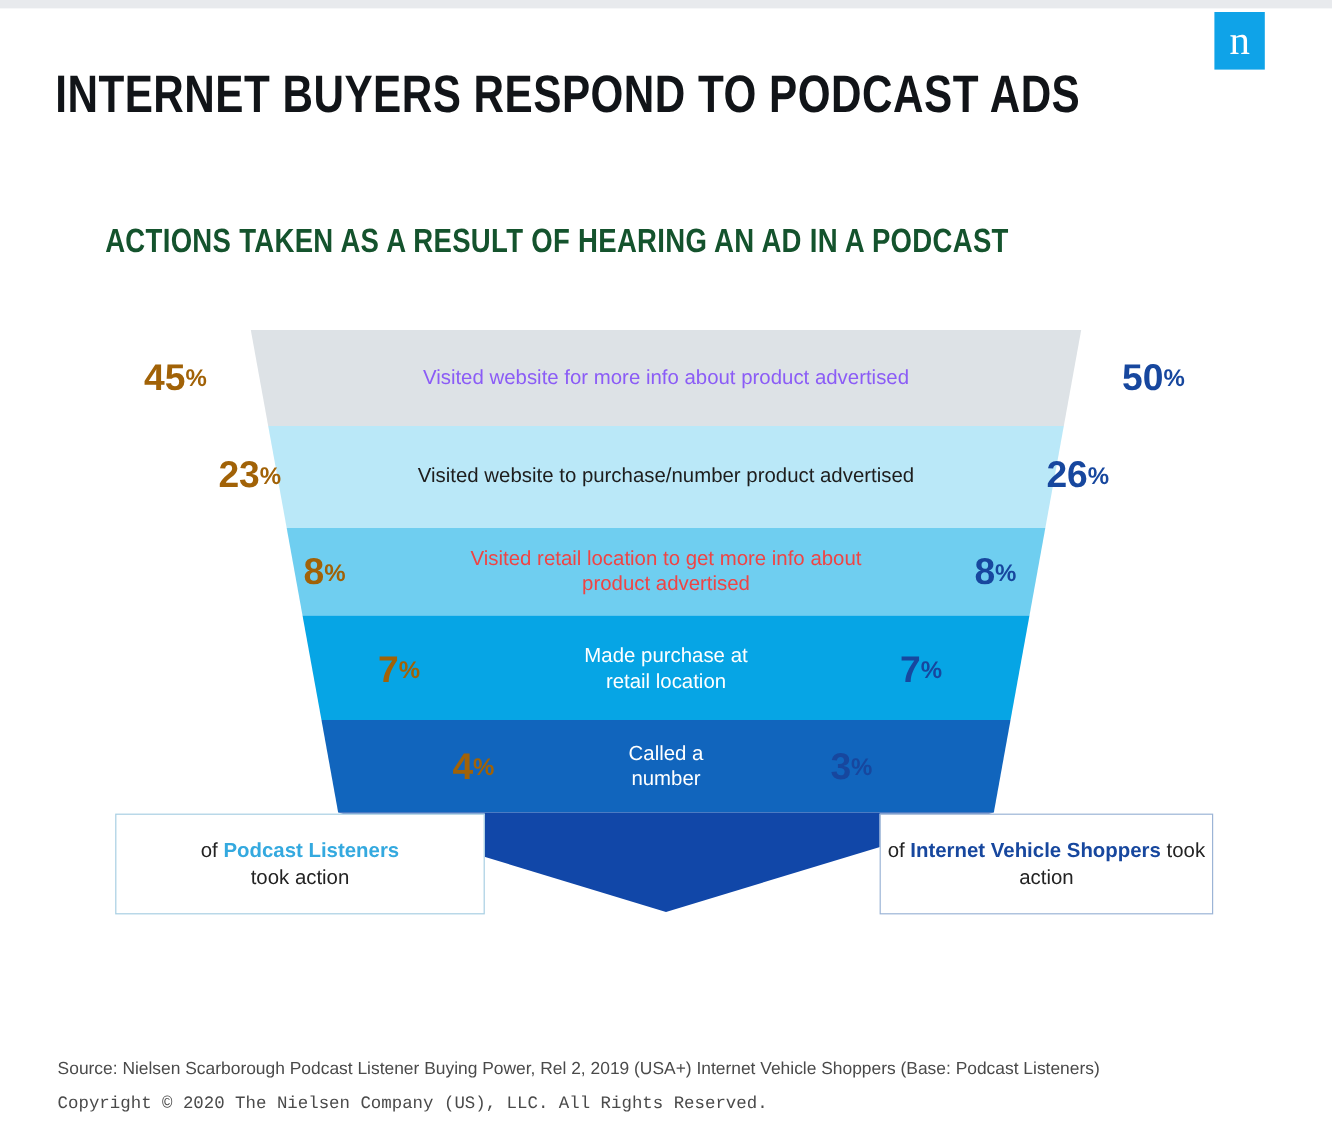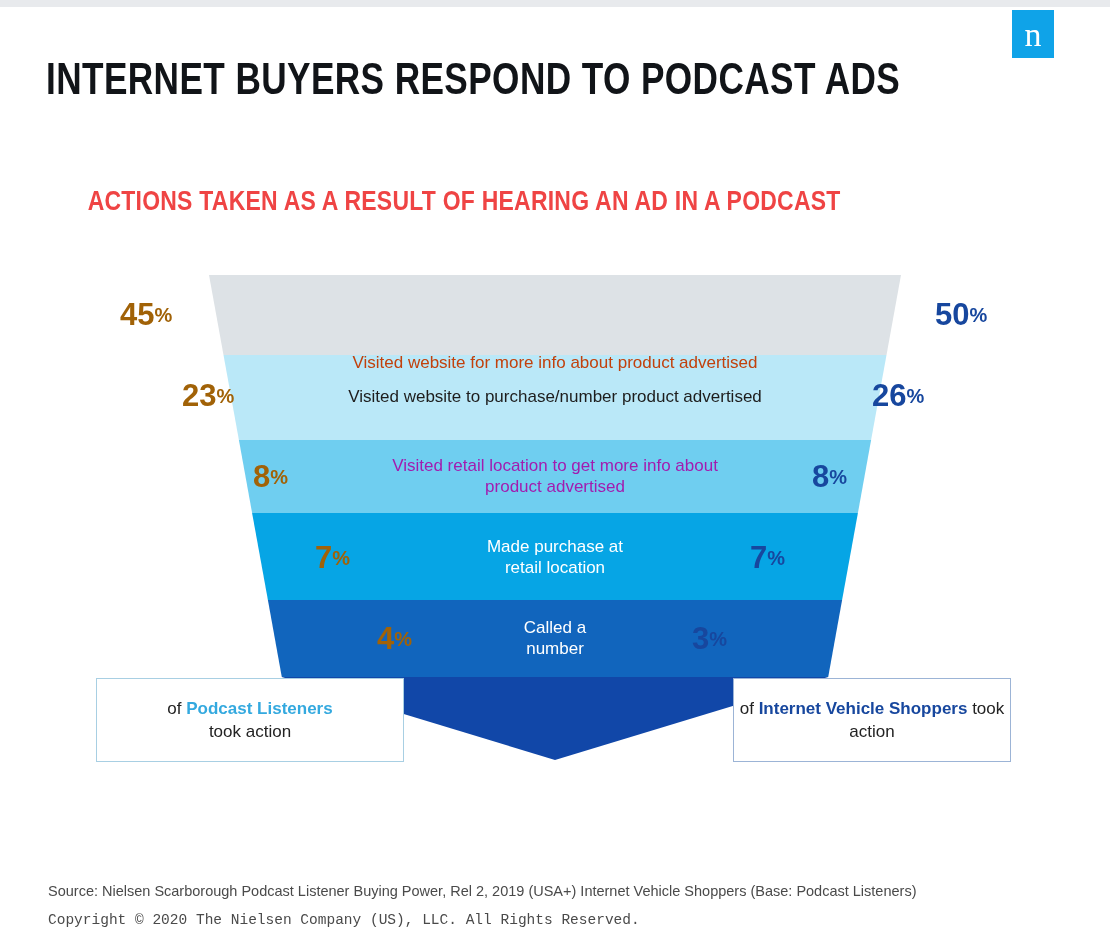--- a/index.html
+++ b/index.html
@@ -32,21 +32,21 @@
     font-size:44px;
     letter-spacing:0.5px;
     transform:scaleX(0.80);
     transform-origin:left top;
     white-space:nowrap;
   }
 
   .subtitle{
     position:absolute;left:0px;top:185px;width:928px;
     text-align:center;
-    color:#ef4444;
+    color:#14532d;
     font-family:"Liberation Sans", sans-serif;
     font-weight:bold;
     font-size:28px;
     letter-spacing:0.3px;
   }
   .subtitle span{display:inline-block;transform:scaleX(0.82);transform-origin:center;}
 
   
   .funnel-wrap{position:absolute;left:0;top:0;width:1110px;height:944px;}
   .funnel-svg{position:absolute;left:0;top:0;}
@@ -124,29 +124,29 @@
 
       <polygon points="238.9,440 871.1,440 857.9,513 252.1,513" fill="#6fcef0"></polygon>
 
       <polygon points="252.1,513 857.9,513 842.1,600 267.9,600" fill="#06a5e5"></polygon>
 
       <polygon points="267.9,600 842.1,600 828.2,677 281.8,677" fill="#1165bd"></polygon>
 
       <polygon points="281.8,677 828.2,677 555,760" fill="#1147a8"></polygon>
     </svg>
 
-    <div class="band-label" style="left:330px;top:304px;width:450px;color:#c2410c;margin-top:48px;">
+    <div class="band-label" style="left:330px;top:304px;width:450px;color:#8b5cf6;">
       <div>Visited website for more info about product advertised</div>
     </div>
 
     <div class="band-label" style="left:330px;top:386px;width:450px;color:#1d1d1d;">
       <div>Visited website to purchase/number product advertised</div>
     </div>
 
-    <div class="band-label" style="left:345px;top:455px;width:420px;color:#a21caf;">
+    <div class="band-label" style="left:345px;top:455px;width:420px;color:#ef4444;">
       <div>Visited retail location to get more info about</div>
       <div>product advertised</div>
     </div>
 
     <div class="band-label" style="left:395px;top:536px;width:320px;color:#ffffff;">
       <div>Made purchase at</div>
       <div>retail location</div>
     </div>
 
     <div class="band-label" style="left:435px;top:617px;width:240px;color:#ffffff;">

